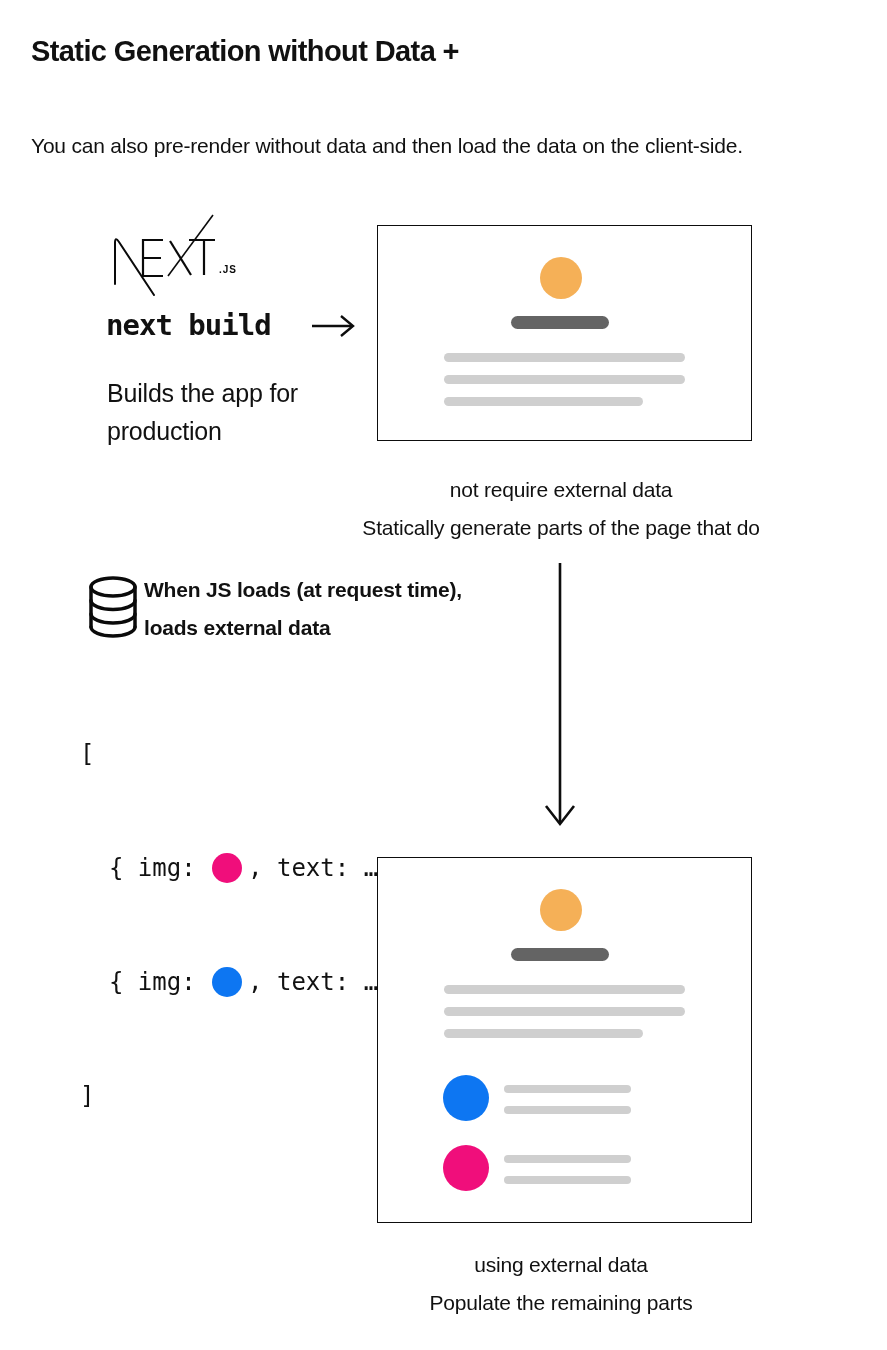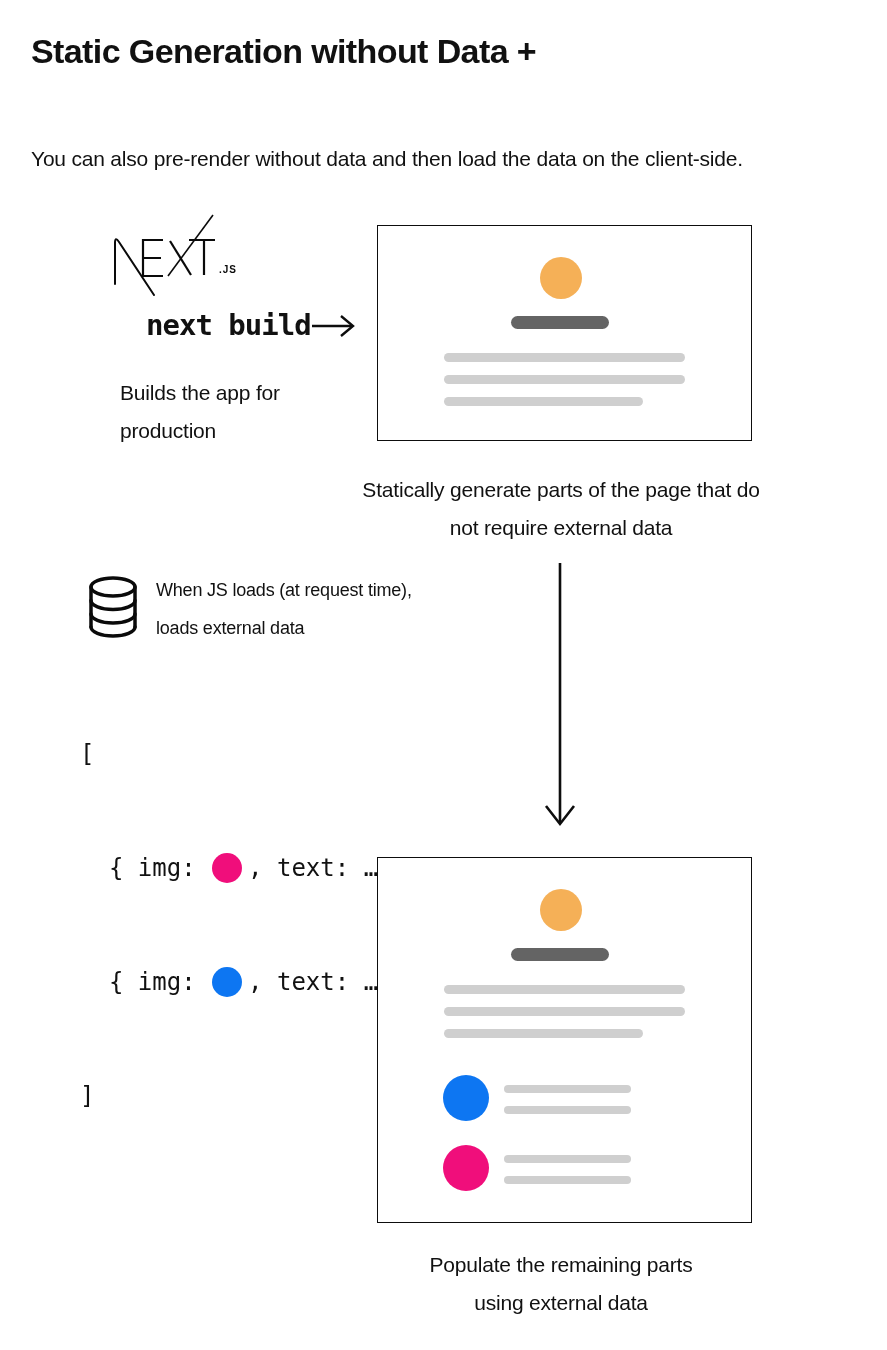--- a/index.html
+++ b/index.html
@@ -10,42 +10,42 @@
     background: var(--bg, #ffffff);
     font-family: "Liberation Sans", sans-serif;
     color: var(--ink, #111111);
     overflow: hidden;
   }
   .abs { position: absolute; }
 
   
   .page-title {
     left: 31px; top: 30px;
-    font-size: 34px; font-weight: 700;
+    font-size: 29px; font-weight: 700;
     line-height: 42px; letter-spacing: -0.6px;
     margin: 0;
   }
   .subtitle {
-    left: 31px; top: 146px;
+    left: 31px; top: 133px;
     font-size: 21px; line-height: 26px;
     letter-spacing: -0.2px;
     margin: 0;
   }
 
   
   .next-logo { left: 105px; top: 212px; }
   .cmd {
     left: 106px; top: 308px;
     font-family: "DejaVu Sans Mono", "Liberation Mono", monospace;
-    font-size: 29px; font-weight: 700; letter-spacing: -1px; margin-left: 40px;
+    font-size: 29px; font-weight: 700; letter-spacing: -1px;
   }
   .right-arrow { left: 310px; top: 313px; }
   .build-desc {
-    left: 120px; top: 374px;
-    font-size: 21px; line-height: 38px; letter-spacing: -0.2px;
+    left: 107px; top: 374px;
+    font-size: 25px; line-height: 38px; letter-spacing: -0.2px;
   }
 
   
   .card {
     width: 375px; height: 216px;
     border: 1.6px solid #0d0d0d;
     background: #ffffff;
     box-sizing: border-box;
   }
   .card1 { left: 377px; top: 225px; }
@@ -89,22 +89,22 @@
     left: 311px; width: 500px;
     text-align: center;
     font-size: 21px; line-height: 38px; letter-spacing: -0.2px;
   }
   .cap1 { top: 471px; }
   .cap2 { top: 1246px; }
 
   
   .db-icon { left: 87px; top: 576px; }
   .fetch-text {
-    left: 156px; top: 571px;
-    font-size: 18px; line-height: 38px; letter-spacing: -0.2px;
+    left: 144px; top: 571px;
+    font-size: 21px; line-height: 38px; letter-spacing: -0.2px; font-weight: bold;
   }
 
   
   .code {
     left: 80px; top: 659px;
     font-family: "DejaVu Sans Mono", "Liberation Mono", monospace;
     font-size: 24px; line-height: 38px;
     white-space: pre;
   }
   .code-line span { white-space: pre; }
@@ -157,22 +157,22 @@
 
   <div class="abs card card1">
     <div class="avatar"></div>
     <div class="title-bar"></div>
     <div class="bar b1"></div>
     <div class="bar b2"></div>
     <div class="bar b3"></div>
   </div>
 
   <div class="abs caption cap1">
+    <div>not require external data</div>
     <div>Statically generate parts of the page that do</div>
-    <div>not require external data</div>
   </div>
 
   <svg class="abs db-icon" width="52" height="62" viewBox="0 0 52 62" fill="none" stroke="#0a0a0a" stroke-width="3.5" stroke-linecap="round">
     <ellipse cx="26" cy="11" rx="22" ry="9"></ellipse>
     <path d="M4,11 L4,51"></path>
     <path d="M48,11 L48,51"></path>
     <path d="M4,51 A22,9 0 0 0 48,51"></path>
     <path d="M4,24.5 A22,9 0 0 0 48,24.5"></path>
     <path d="M4,38 A22,9 0 0 0 48,38"></path>
   </svg>
@@ -202,17 +202,17 @@
     <div class="bar b3"></div>
     <div class="item-dot blue"></div>
     <div class="item-bar ib1"></div>
     <div class="item-bar ib2"></div>
     <div class="item-dot pink"></div>
     <div class="item-bar ib3"></div>
     <div class="item-bar ib4"></div>
   </div>
 
   <div class="abs caption cap2">
+    <div>using external data</div>
     <div>Populate the remaining parts</div>
-    <div>using external data</div>
   </div>
 
 </div>
 
 </body></html>

